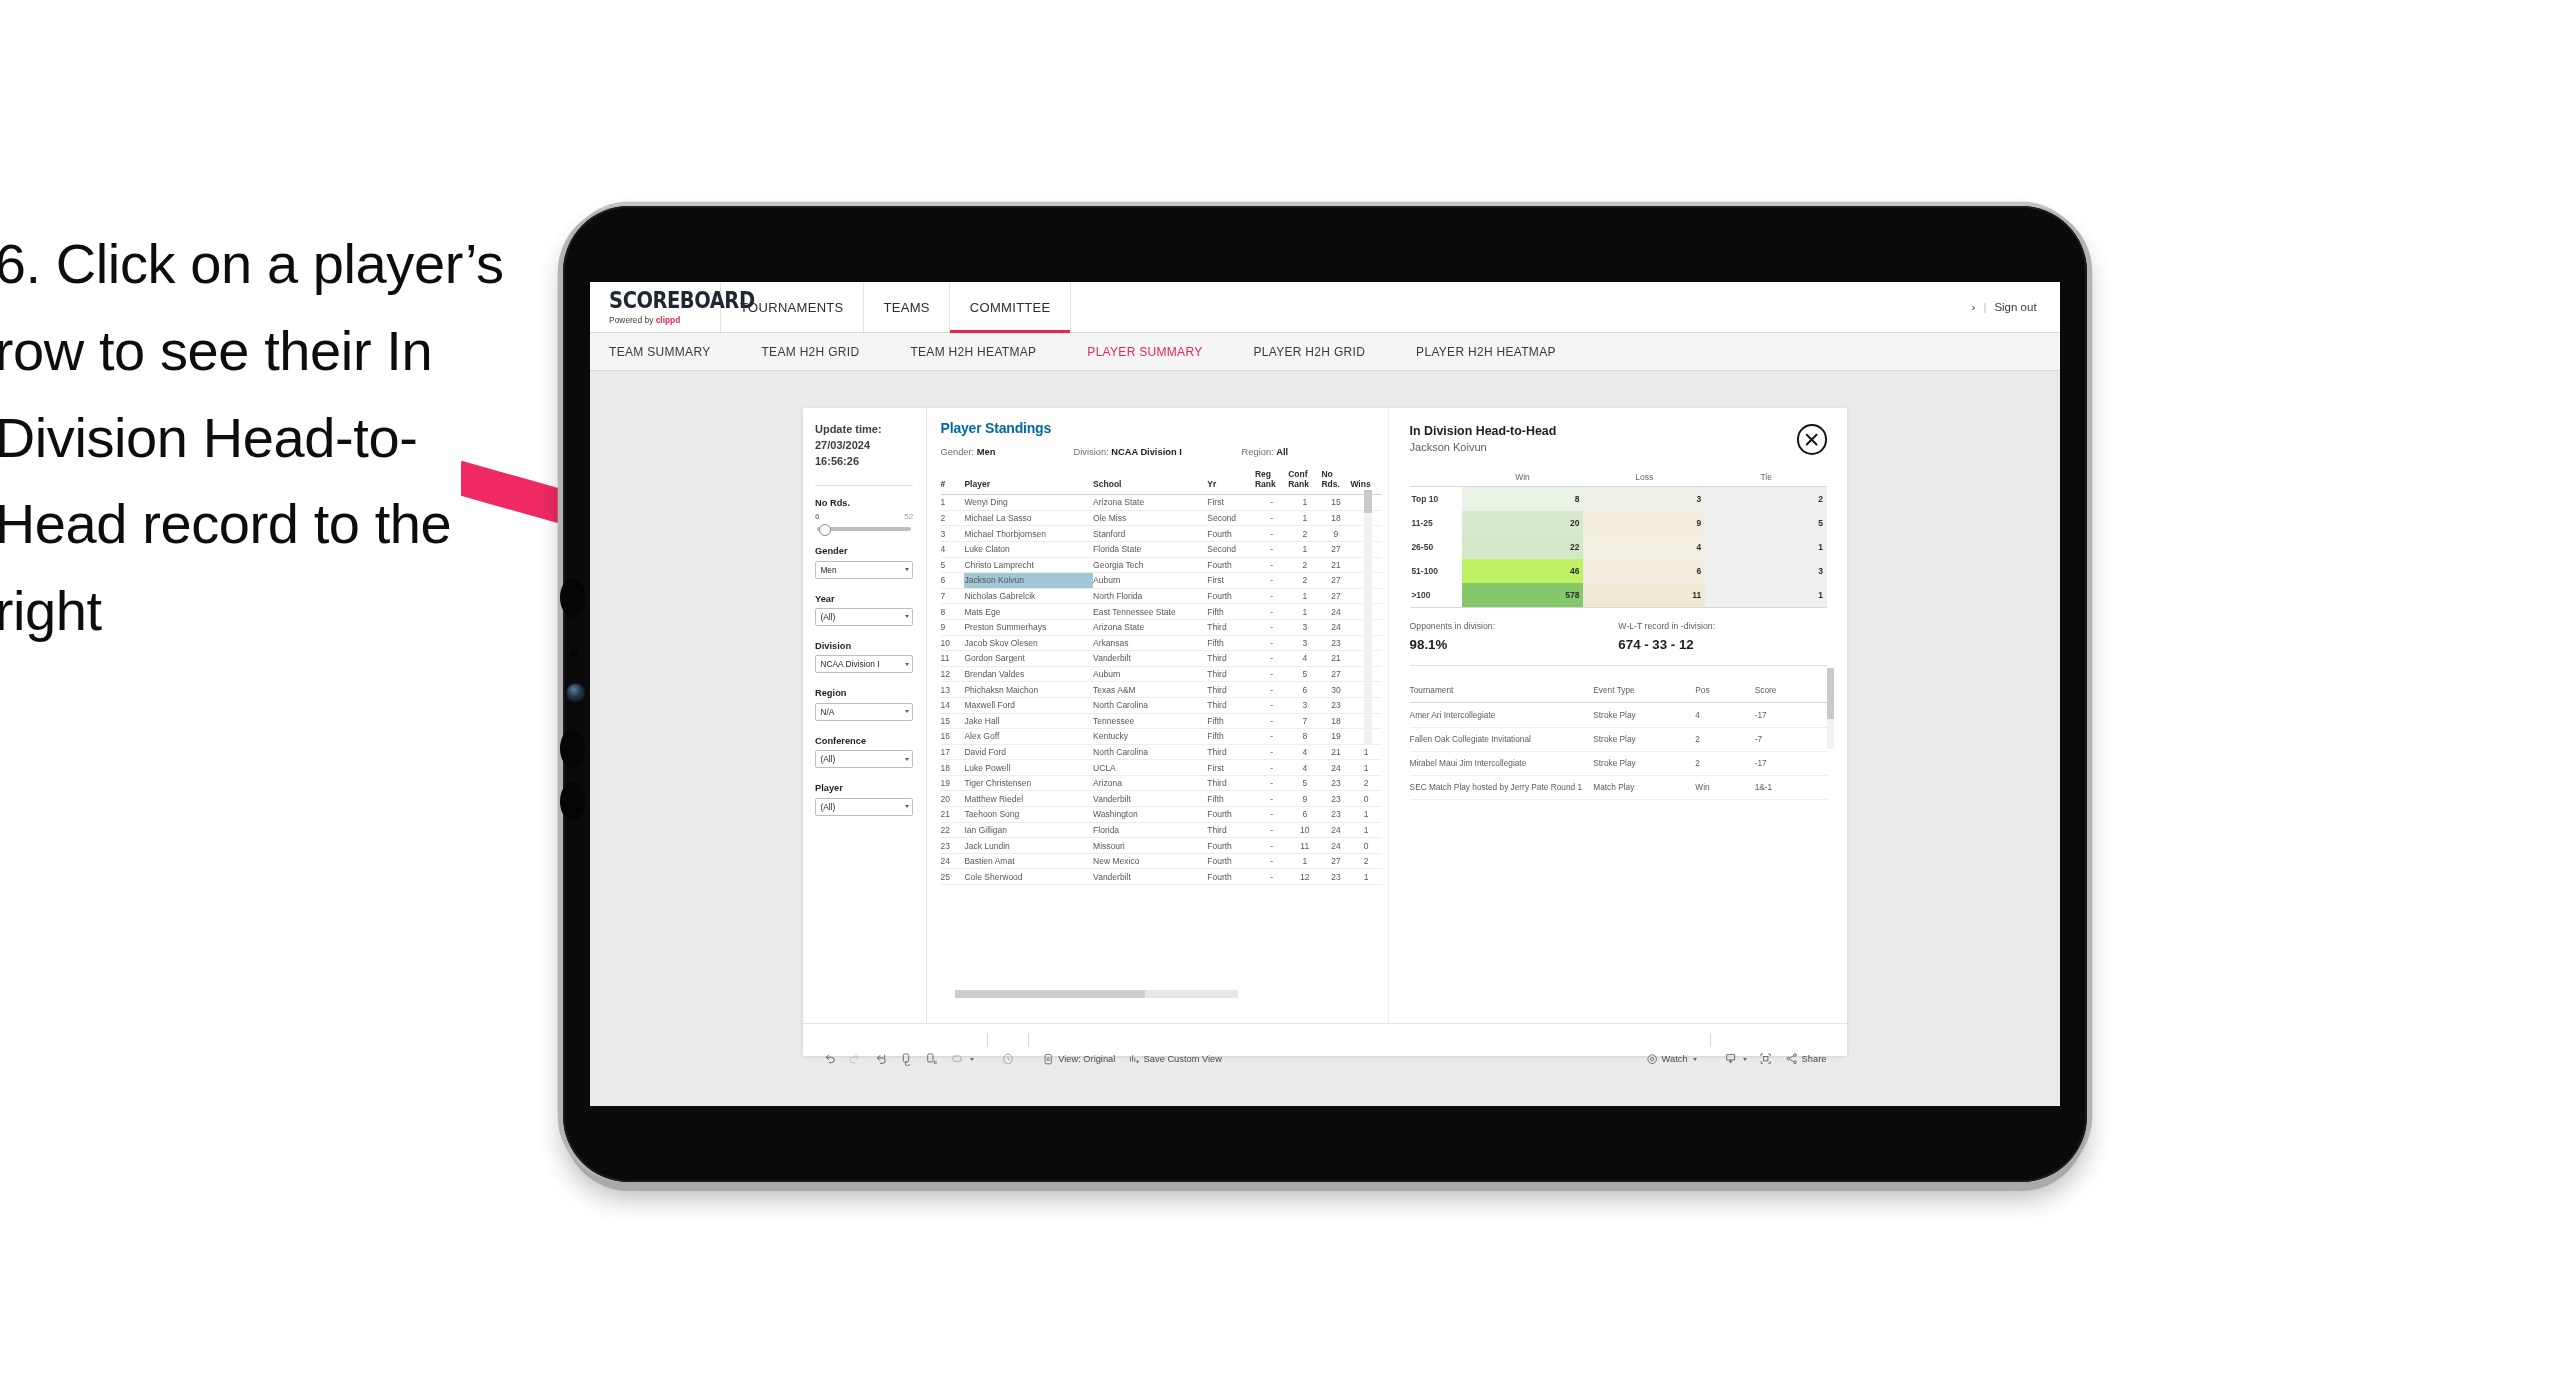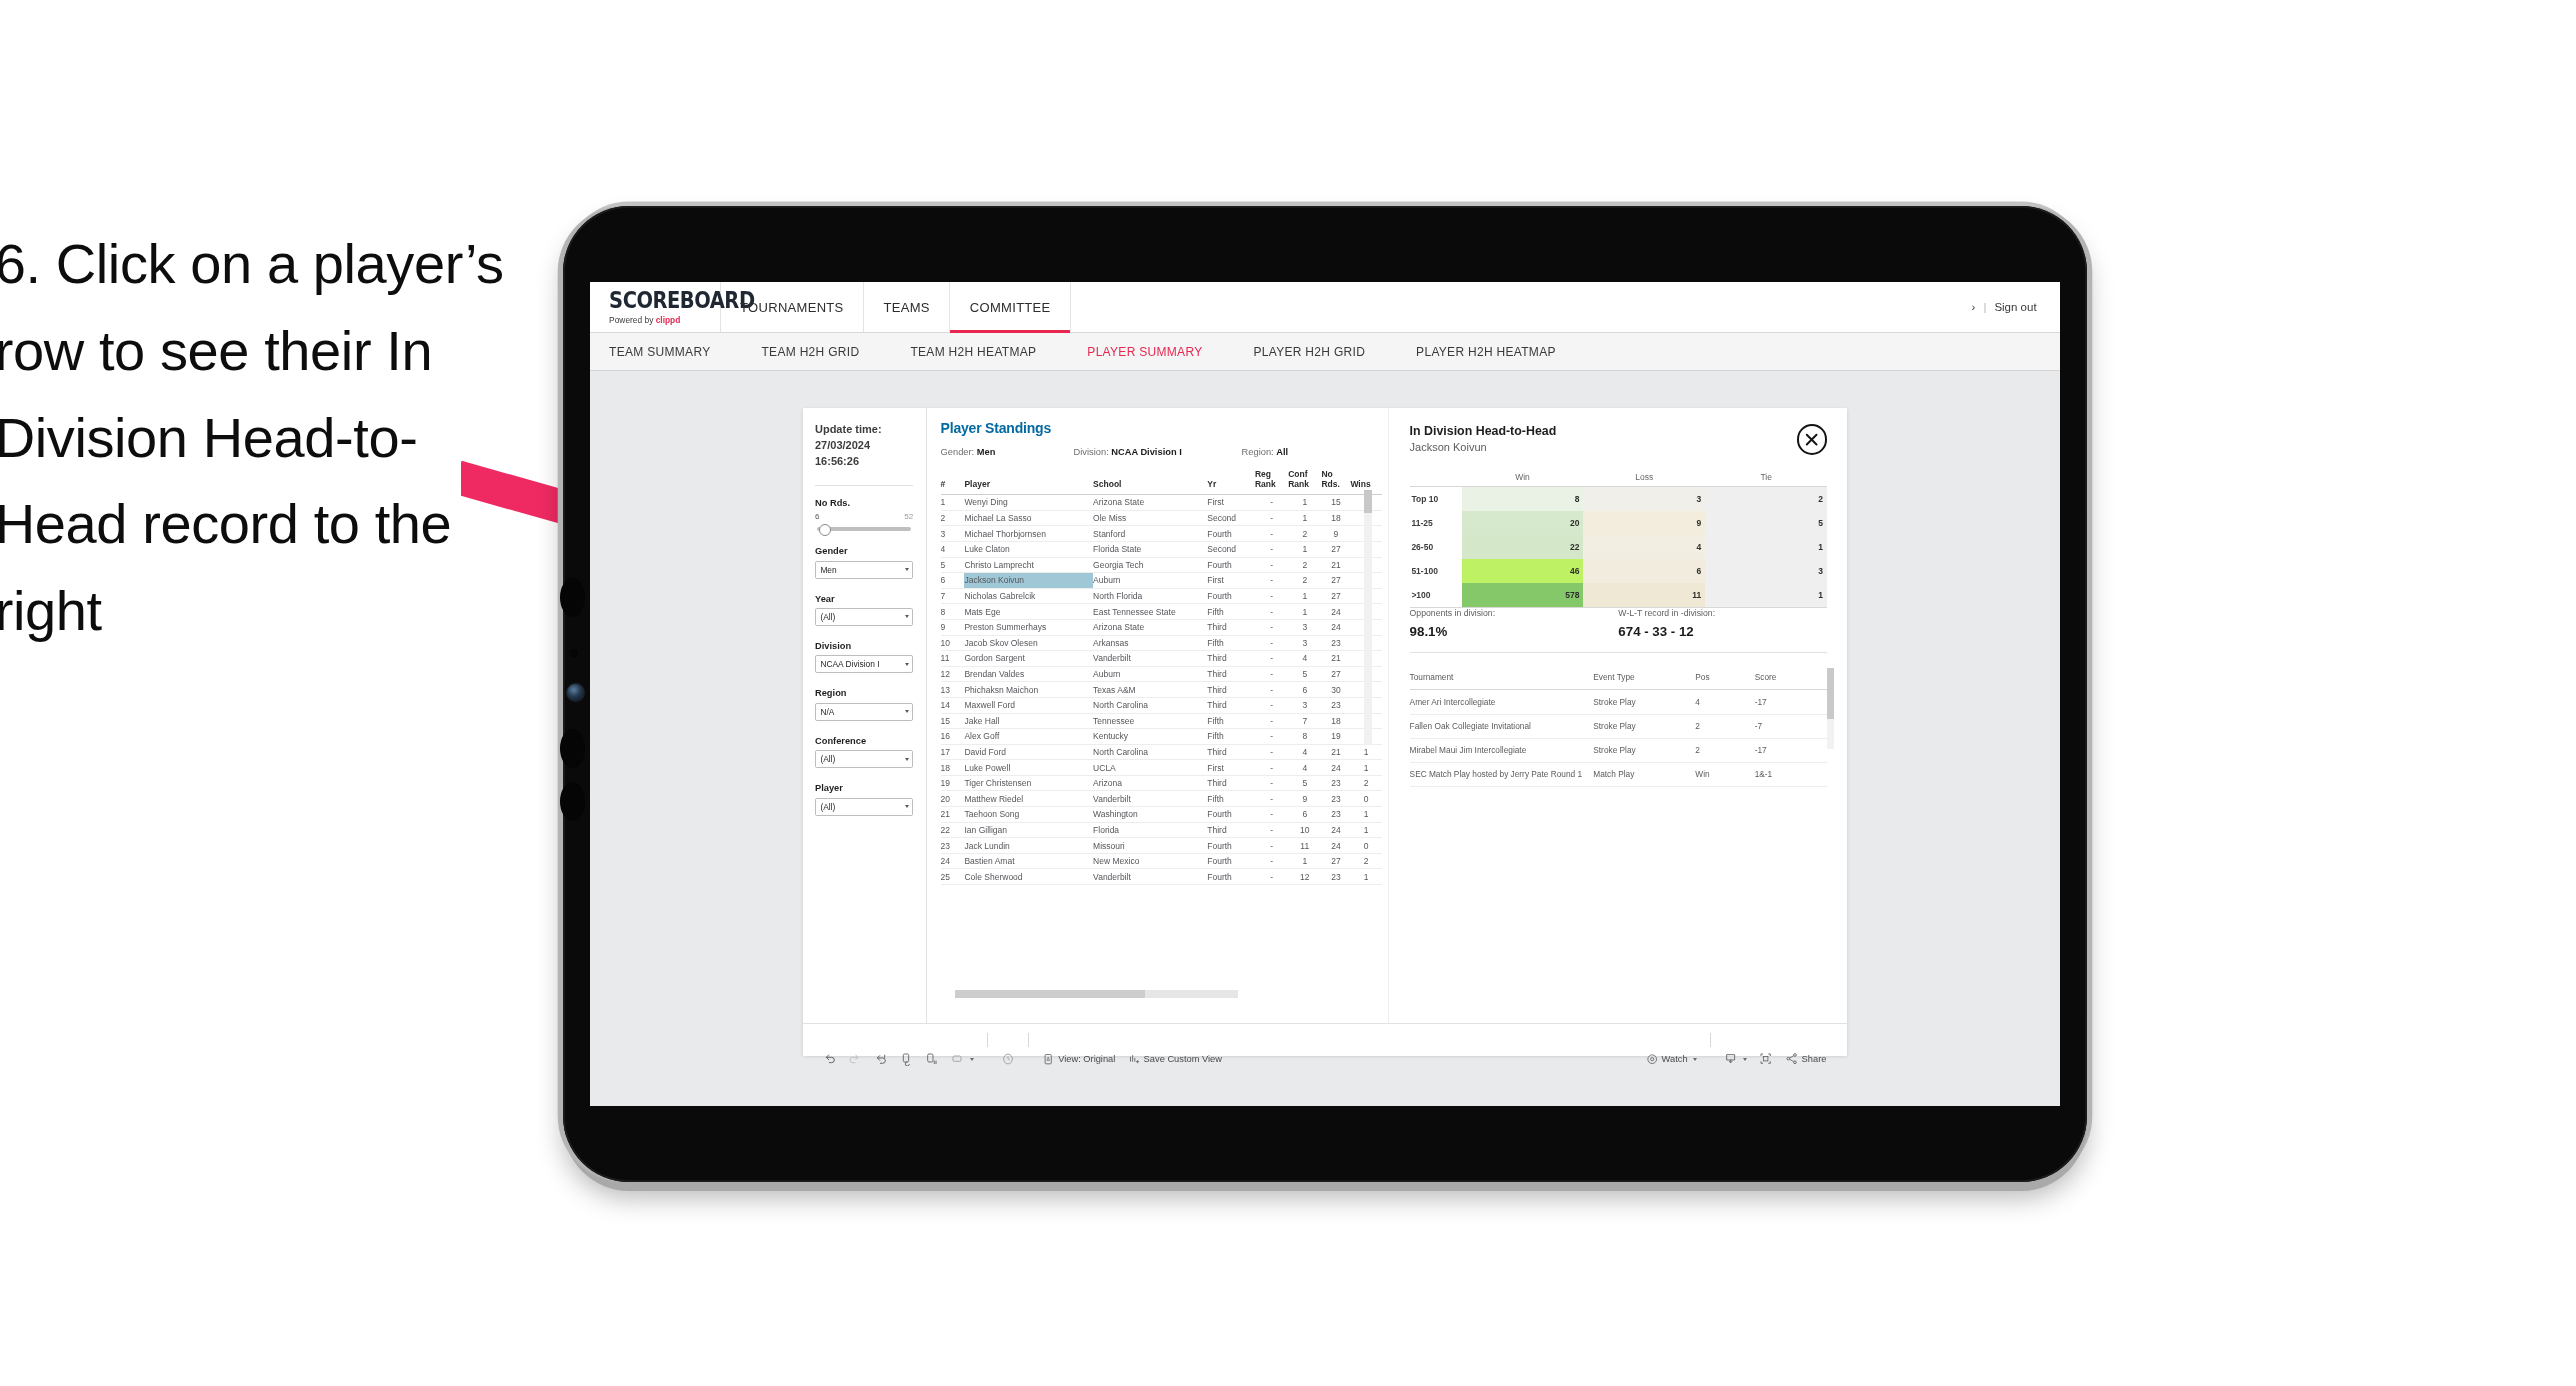--- a/index.html
+++ b/index.html
@@ -188,21 +188,21 @@
   #h2h-table{margin-top:16px;width:100%;border-collapse:collapse;font-size:8.9px;table-layout:fixed;}
   #h2h-table th{
     font-weight:normal;color:#666;text-align:center;padding-bottom:4.4px;
     border-bottom:0.9px solid #d8d8d8;font-size:8.5px;
   }
   #h2h-table th.rowlab{width:50px;border-bottom:0.9px solid #d8d8d8;}
   #h2h-table td.rowlab{text-align:left;color:#3d3d3d;font-size:8.5px;padding-left:1.8px;background:#fff;}
   #h2h-table td{height:22px;text-align:right;padding-right:4px;color:#2e2e2e;font-weight:bold;font-size:8.5px;}
   #h2h-table tbody tr:last-child td{border-bottom:0.9px solid #d8d8d8;}
 
-  #stats-row{display:flex;margin-top:0;}
+  #stats-row{display:flex;margin-top:13px;}
   #stats-row .sbox{flex:0 0 50%;}
   .sbox .slabel{font-size:8.7px;color:#5e5e5e;}
   .sbox .sval{font-size:13.3px;font-weight:bold;color:#1c1c1c;margin-top:6.2px;}
   #stats-div{height:0.9px;background:#e0e0e0;margin:12.4px 0 0 0;}
 
   #tourn-table{margin-top:12px;width:100%;border-collapse:collapse;font-size:8.3px;table-layout:fixed;}
   #tourn-table th{
     font-weight:normal;text-align:left;color:#5b5b5b;font-size:8.3px;
     padding:8px 0 7px 0;border-bottom:0.9px solid #d8d8d8;
   }

